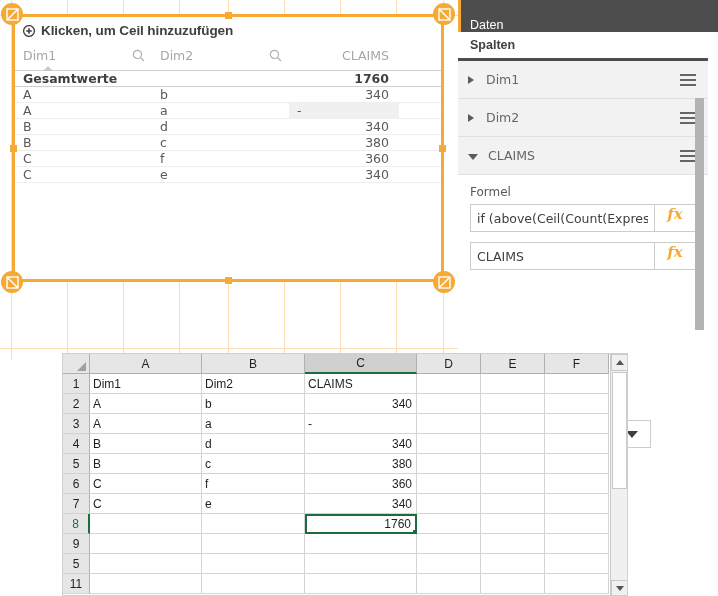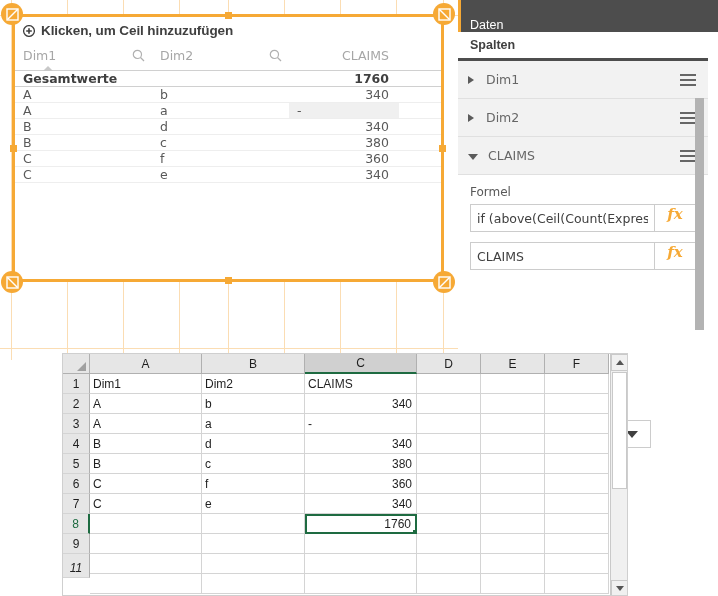--- a/index.html
+++ b/index.html
@@ -555,21 +555,21 @@
       <div class="rowhead" style="top:20px;">1</div>
       <div class="rowhead" style="top:40px;">2</div>
       <div class="rowhead" style="top:60px;">3</div>
       <div class="rowhead" style="top:80px;">4</div>
       <div class="rowhead" style="top:100px;">5</div>
       <div class="rowhead" style="top:120px;">6</div>
       <div class="rowhead" style="top:140px;">7</div>
       <div class="rowhead active" style="top:160px;">8</div>
       <div class="rowhead" style="top:180px;">9</div>
       <div class="rowhead" style="top:200px;">5</div>
-      <div class="rowhead" style="top:204px;font-style:italic;">11</div>
+      <div class="rowhead" style="top:220px;">11</div>
 
       <div class="cell" style="left:27px;  top:20px; width:112px;">Dim1</div>
       <div class="cell" style="left:139px; top:20px; width:103px;">Dim2</div>
       <div class="cell" style="left:242px; top:20px; width:112px;">CLAIMS</div>
       <div class="cell" style="left:354px; top:20px; width:64px;"></div>
       <div class="cell" style="left:418px; top:20px; width:64px;"></div>
       <div class="cell" style="left:482px; top:20px; width:64px;"></div>
 
       <div class="cell" style="left:27px;  top:40px; width:112px;">A</div>
       <div class="cell" style="left:139px; top:40px; width:103px;">b</div>

